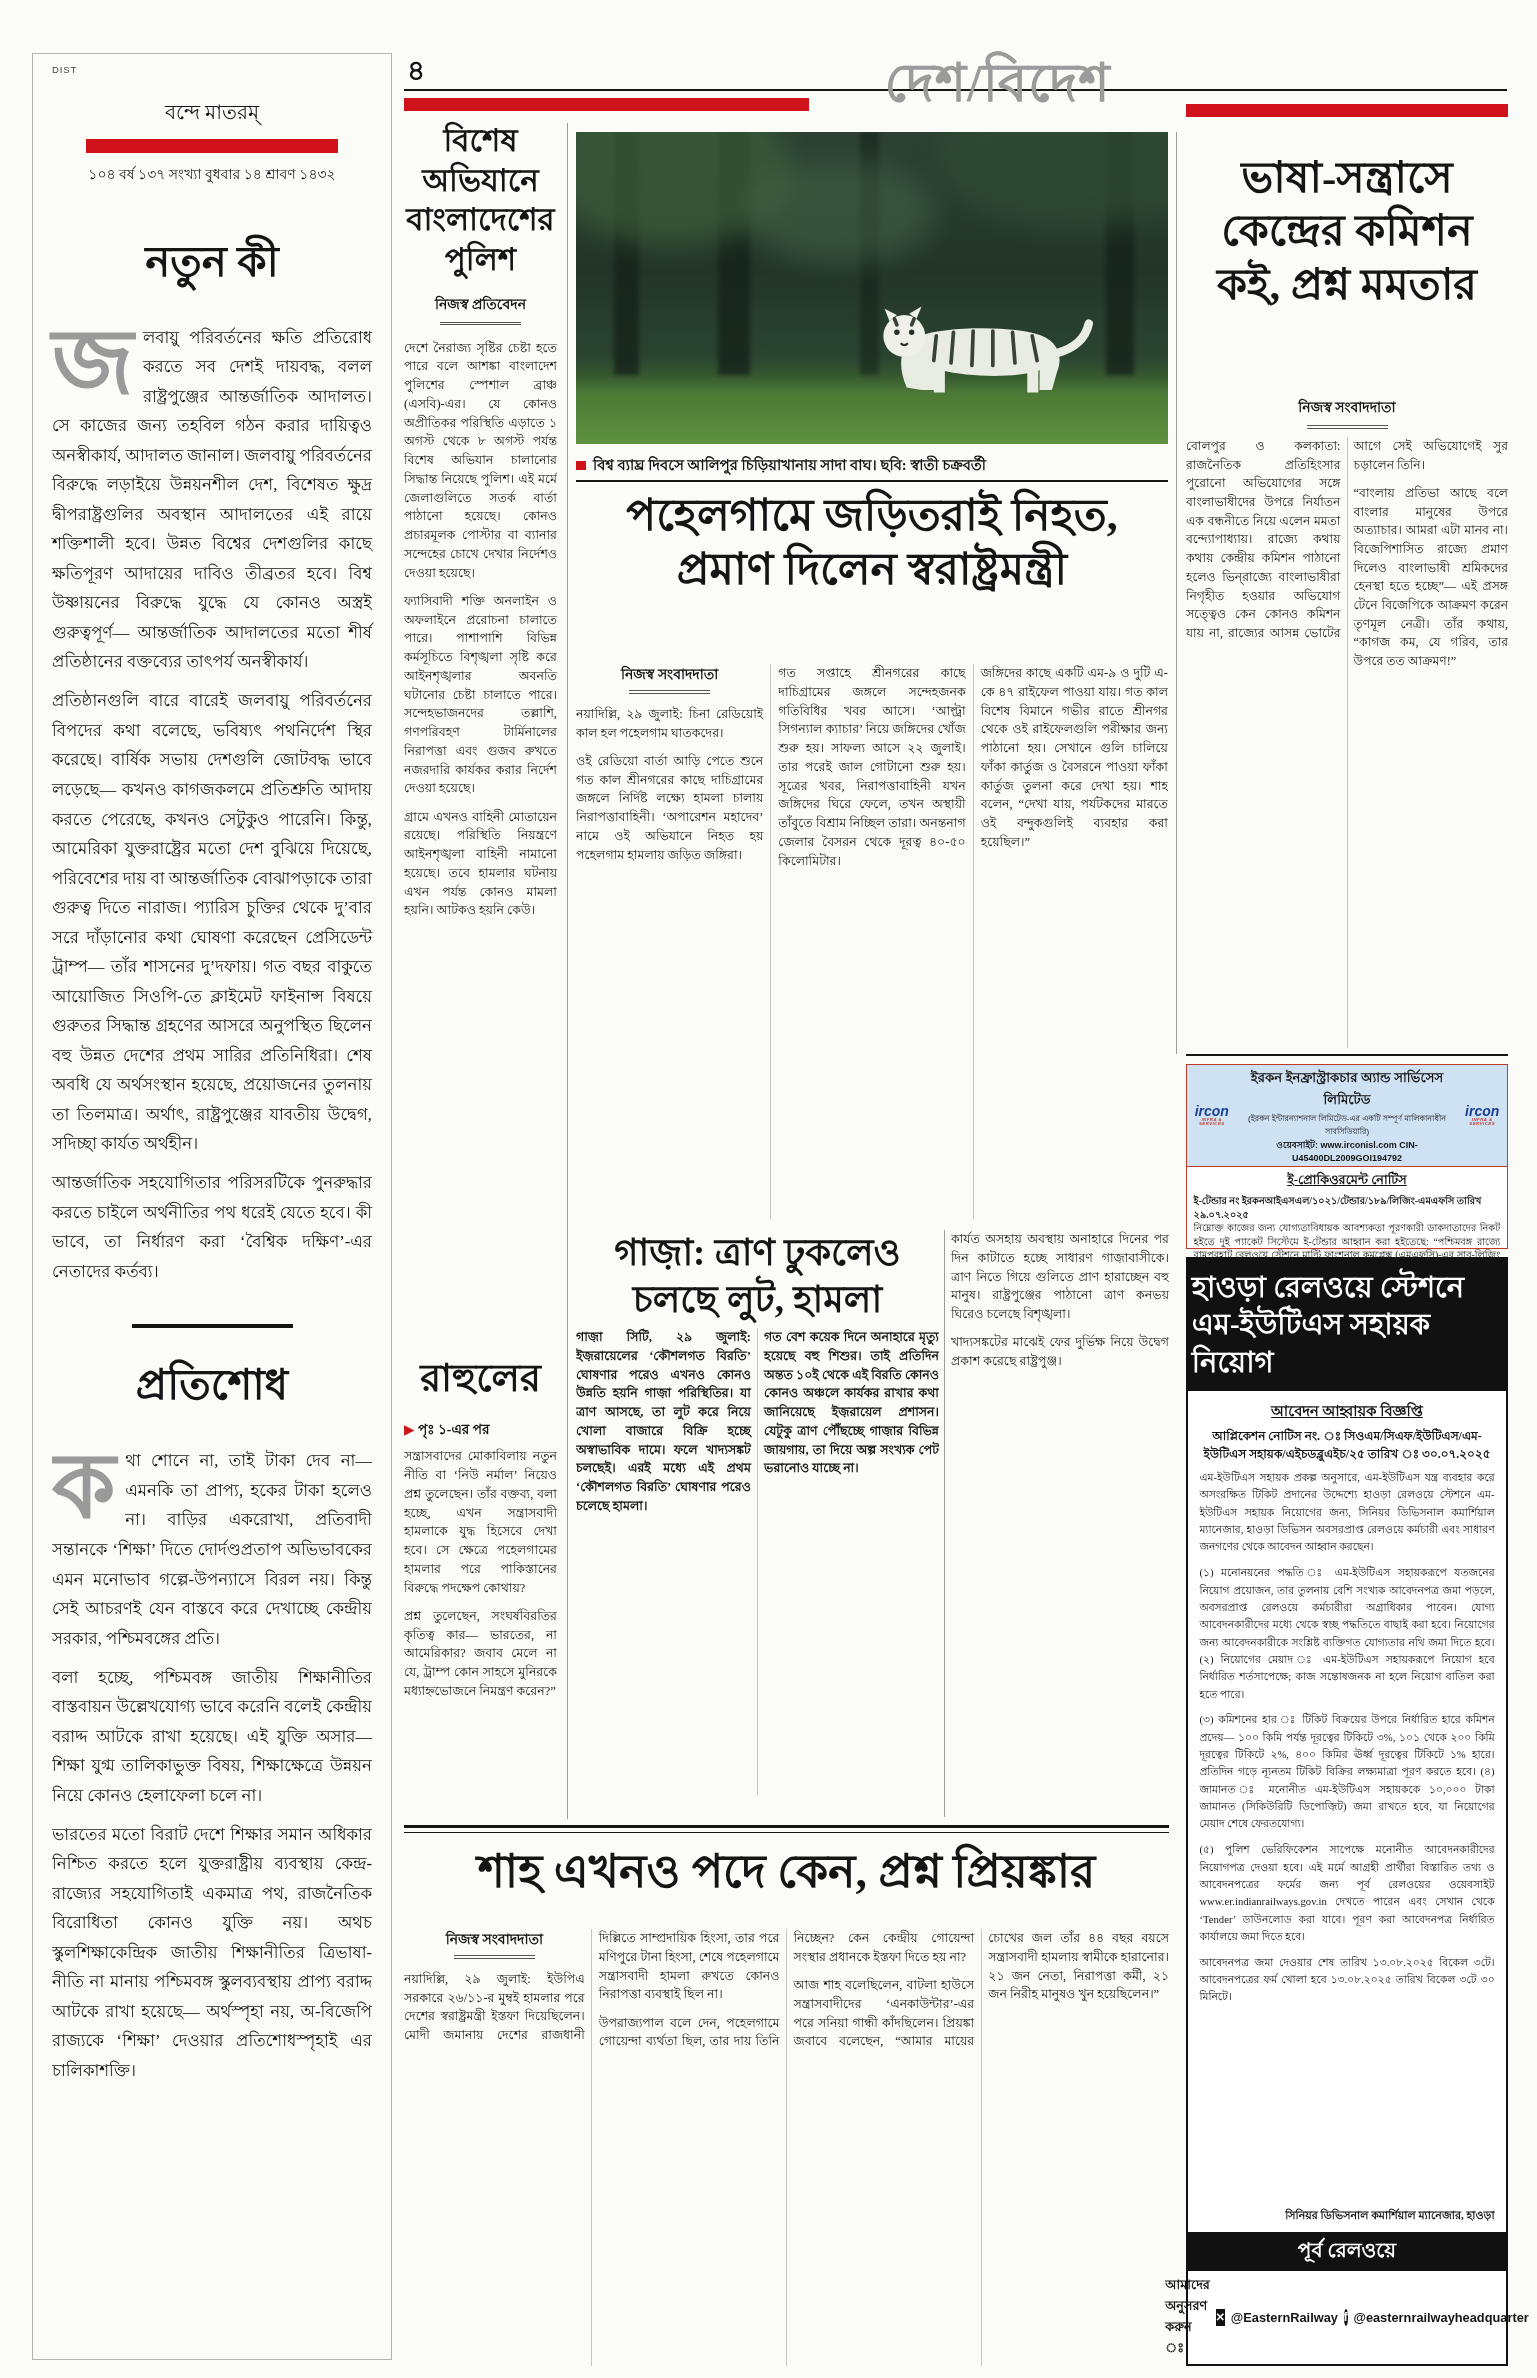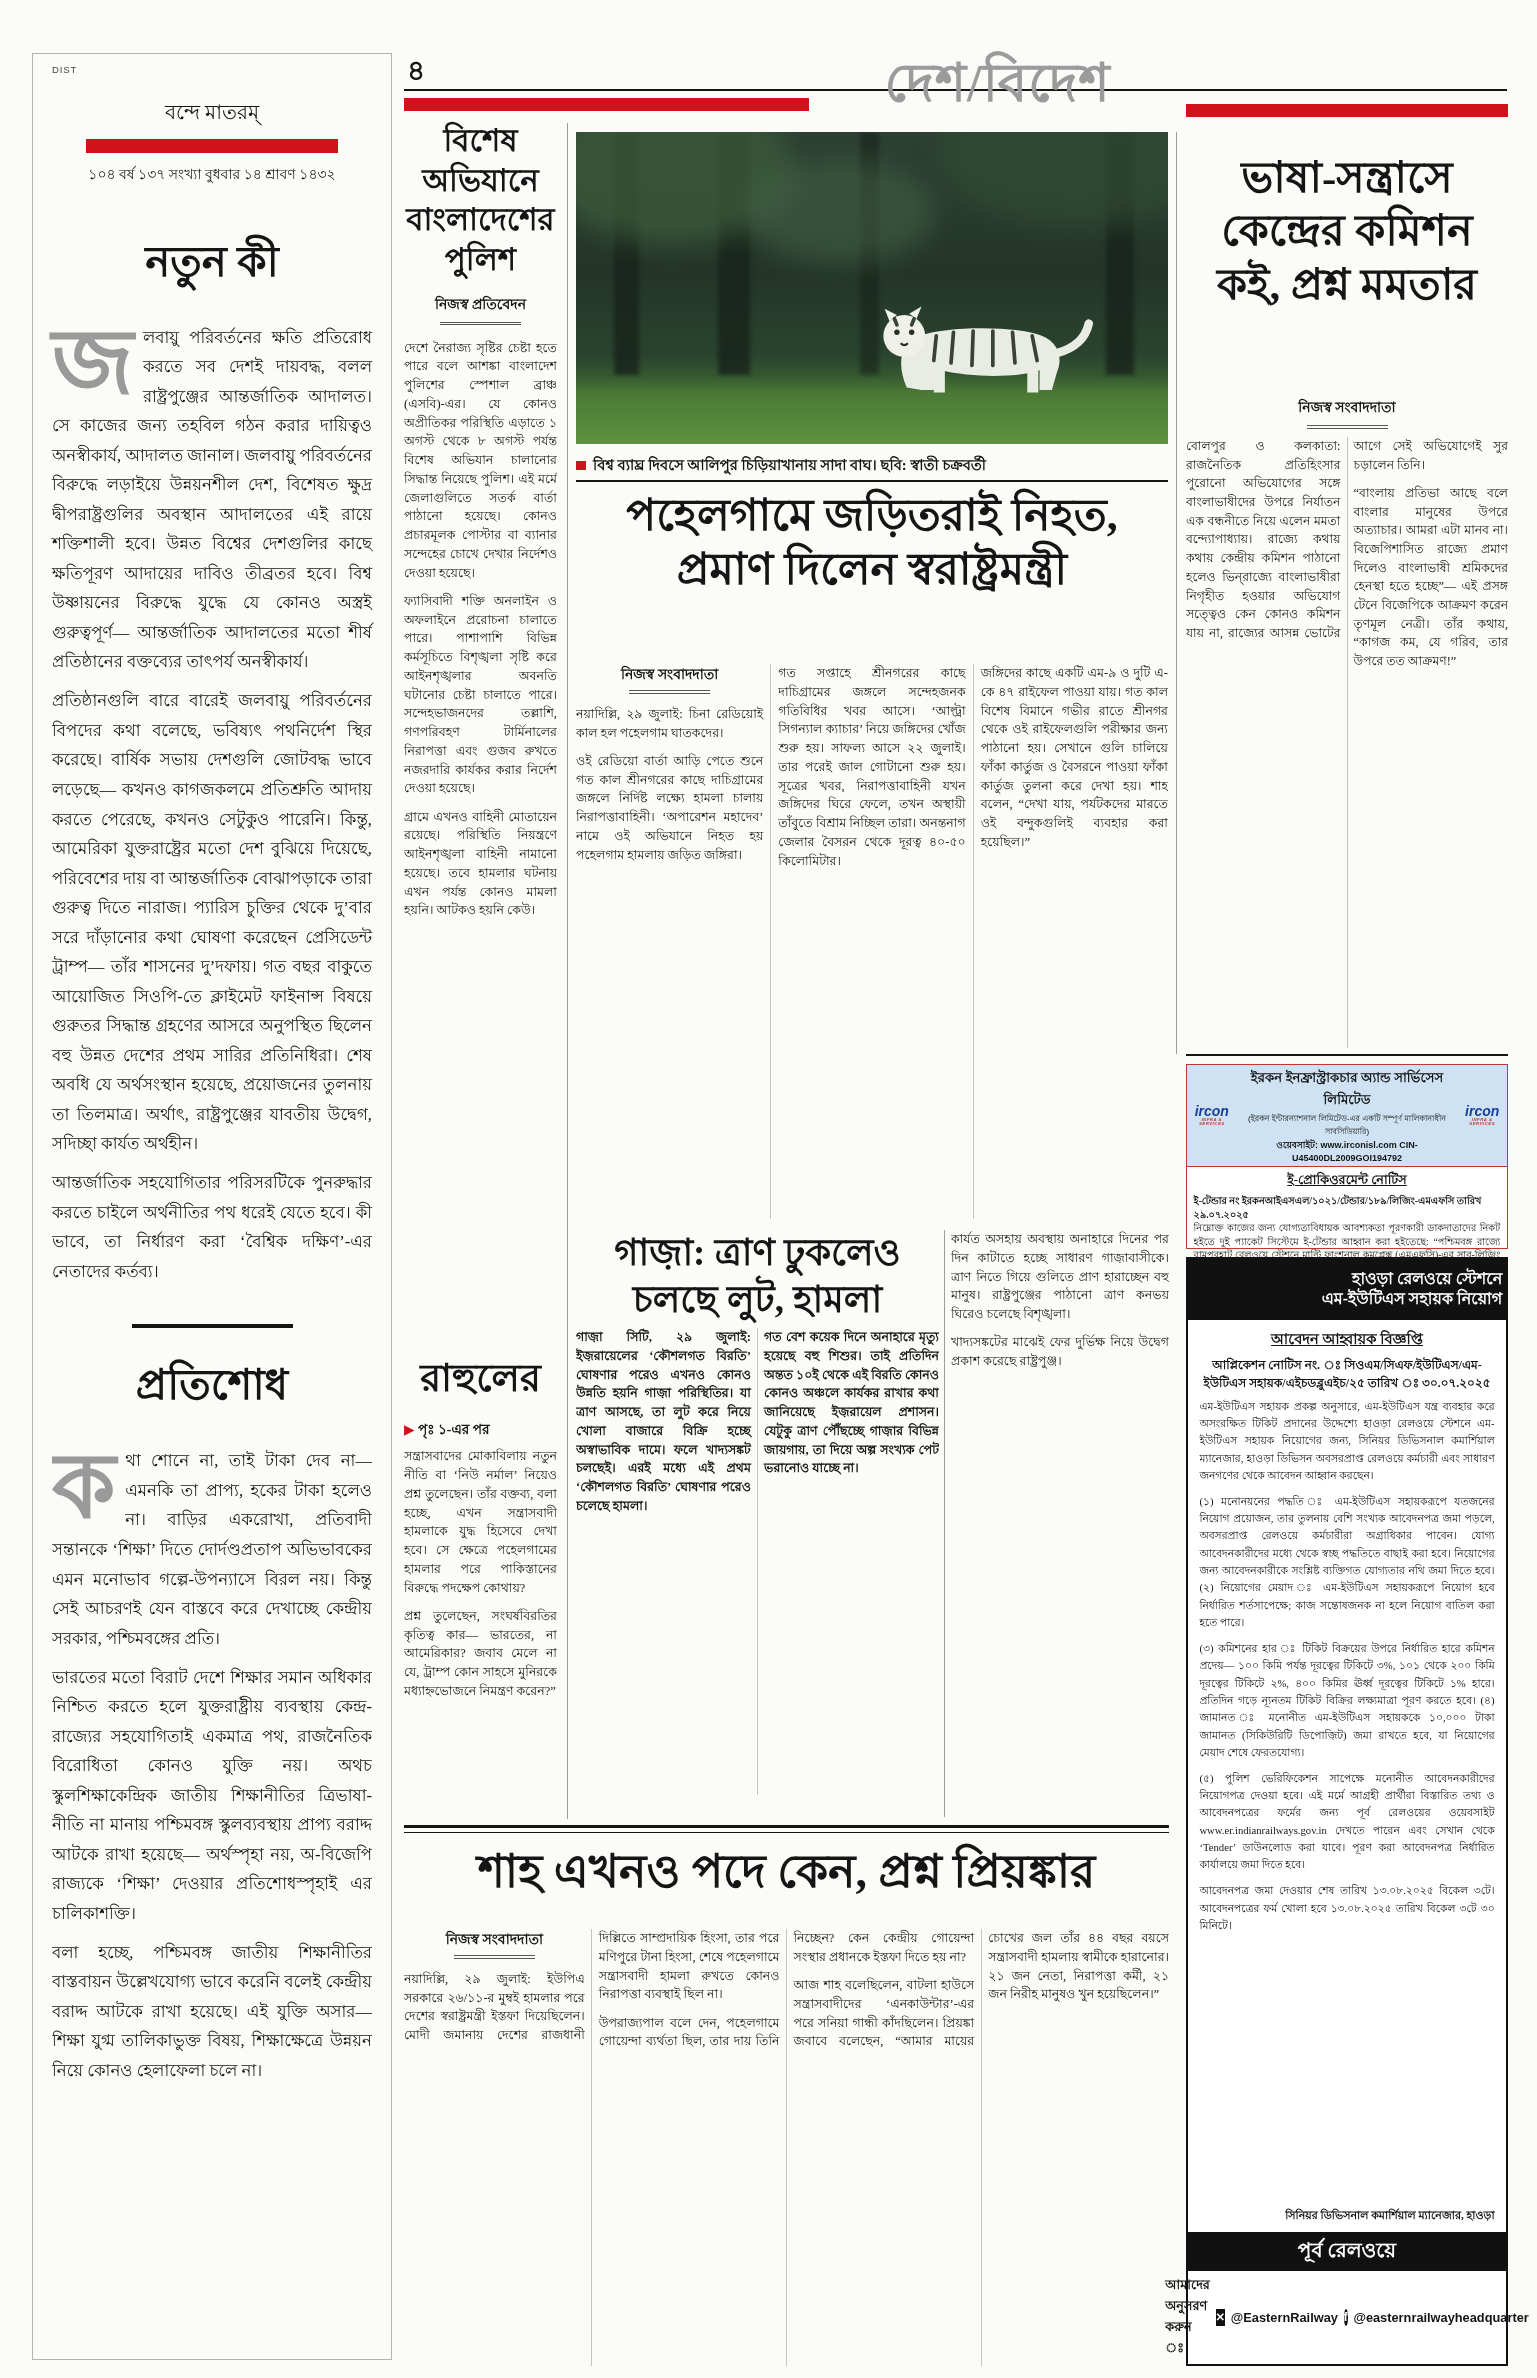--- a/index.html
+++ b/index.html
@@ -62,21 +62,21 @@
   .ircon-title{font-size:13.2px;font-weight:bold;}
   .ircon-sub{font-size:8px;}
   .ircon-web{font-size:9px;font-weight:bold;}
   .ircon-body{padding:3.8px 6.6px;font-size:9.7px;line-height:1.4;font-family:"Liberation Serif",serif;}
   .ircon-notice{font-weight:bold;text-decoration:underline;text-align:center;font-size:12.8px;margin:1.9px 0 3.8px 0;}
   .ircon-deadline{font-weight:bold;border-top:0.9px solid #444;border-bottom:0.9px solid #444;
                   padding:1.9px 0;margin:3.8px 0;font-size:9.7px;}
   .ircon-sig{text-align:right;font-size:9.5px;line-height:1.35;}
   
   .howrah{border:2.8px solid #111;box-sizing:border-box;background:#fff;display:flex;flex-direction:column;}
-  .how-band{background:#111;color:#fff;text-align:right;font-weight:bold;font-size:16px;
+  .how-band{background:#111;color:#fff;text-align:left;font-weight:bold;font-size:29px;
             line-height:1.3;padding:9.5px 3.8px;}
   .how-sub{text-align:center;font-weight:bold;text-decoration:underline;font-size:14.7px;margin:7.6px 0 3.8px 0;}
   .how-notice{text-align:center;font-weight:bold;font-size:12px;line-height:1.5;margin:0 7.6px 5.7px 7.6px;}
   .how-body{font-size:10.7px;line-height:1.62;padding:0 11.4px;text-align:justify;flex:1;overflow:hidden;}
   .how-body p{margin:0 0 8.5px 0;}
   .how-sig{text-align:right;font-weight:bold;font-size:11px;padding:0 11.4px 5.7px 0;}
   .how-foot{background:#111;color:#fff;text-align:center;font-weight:bold;font-size:20px;padding:2.8px 0;}
   .how-social{display:flex;align-items:center;justify-content:center;gap:5.7px;font-size:12.8px;
               font-weight:bold;padding:4.7px 0;font-family:"Liberation Sans",sans-serif;}
   .xicon{display:inline-flex;width:17px;height:17px;background:#111;color:#fff;align-items:center;
@@ -99,22 +99,22 @@
     <div class="edhead ctr">নতুন কী</div>
     <div class="edbody just">
       <p><span class="dropcap">জ</span><span>লবায়ু পরিবর্তনের ক্ষতি প্রতিরোধ করতে সব দেশই দায়বদ্ধ, বলল রাষ্ট্রপুঞ্জের আন্তর্জাতিক আদালত। সে কাজের জন্য তহবিল গঠন করার দায়িত্বও অনস্বীকার্য, আদালত জানাল। জলবায়ু পরিবর্তনের বিরুদ্ধে লড়াইয়ে উন্নয়নশীল দেশ, বিশেষত ক্ষুদ্র দ্বীপরাষ্ট্রগুলির অবস্থান আদালতের এই রায়ে শক্তিশালী হবে। উন্নত বিশ্বের দেশগুলির কাছে ক্ষতিপূরণ আদায়ের দাবিও তীব্রতর হবে। বিশ্ব উষ্ণায়নের বিরুদ্ধে যুদ্ধে যে কোনও অস্ত্রই গুরুত্বপূর্ণ— আন্তর্জাতিক আদালতের মতো শীর্ষ প্রতিষ্ঠানের বক্তব্যের তাৎপর্য অনস্বীকার্য।</span></p>
       <p>প্রতিষ্ঠানগুলি বারে বারেই জলবায়ু পরিবর্তনের বিপদের কথা বলেছে, ভবিষ্যৎ পথনির্দেশ স্থির করেছে। বার্ষিক সভায় দেশগুলি জোটবদ্ধ ভাবে লড়েছে— কখনও কাগজকলমে প্রতিশ্রুতি আদায় করতে পেরেছে, কখনও সেটুকুও পারেনি। কিন্তু, আমেরিকা যুক্তরাষ্ট্রের মতো দেশ বুঝিয়ে দিয়েছে, পরিবেশের দায় বা আন্তর্জাতিক বোঝাপড়াকে তারা গুরুত্ব দিতে নারাজ। প্যারিস চুক্তির থেকে দু’বার সরে দাঁড়ানোর কথা ঘোষণা করেছেন প্রেসিডেন্ট ট্রাম্প— তাঁর শাসনের দু’দফায়। গত বছর বাকুতে আয়োজিত সিওপি-তে ক্লাইমেট ফাইনান্স বিষয়ে গুরুতর সিদ্ধান্ত গ্রহণের আসরে অনুপস্থিত ছিলেন বহু উন্নত দেশের প্রথম সারির প্রতিনিধিরা। শেষ অবধি যে অর্থসংস্থান হয়েছে, প্রয়োজনের তুলনায় তা তিলমাত্র। অর্থাৎ, রাষ্ট্রপুঞ্জের যাবতীয় উদ্বেগ, সদিচ্ছা কার্যত অর্থহীন।</p>
       <p>আন্তর্জাতিক সহযোগিতার পরিসরটিকে পুনরুদ্ধার করতে চাইলে অর্থনীতির পথ ধরেই যেতে হবে। কী ভাবে, তা নির্ধারণ করা ‘বৈশ্বিক দক্ষিণ’-এর নেতাদের কর্তব্য।</p>
     </div>
     <div class="sep"></div>
     <div class="edhead ctr" style="margin-top:0;">প্রতিশোধ</div>
     <div class="edbody just" style="flex:1;overflow:hidden;">
       <p><span class="dropcap">ক</span><span>থা শোনে না, তাই টাকা দেব না— এমনকি তা প্রাপ্য, হকের টাকা হলেও না। বাড়ির একরোখা, প্রতিবাদী সন্তানকে ‘শিক্ষা’ দিতে দোর্দণ্ডপ্রতাপ অভিভাবকের এমন মনোভাব গল্পে-উপন্যাসে বিরল নয়। কিন্তু সেই আচরণই যেন বাস্তবে করে দেখাচ্ছে কেন্দ্রীয় সরকার, পশ্চিমবঙ্গের প্রতি।</span></p>
+      <p>বলা হচ্ছে, পশ্চিমবঙ্গ জাতীয় শিক্ষানীতির বাস্তবায়ন উল্লেখযোগ্য ভাবে করেনি বলেই কেন্দ্রীয় বরাদ্দ আটকে রাখা হয়েছে। এই যুক্তি অসার— শিক্ষা যুগ্ম তালিকাভুক্ত বিষয়, শিক্ষাক্ষেত্রে উন্নয়ন নিয়ে কোনও হেলাফেলা চলে না।</p>
       <p>ভারতের মতো বিরাট দেশে শিক্ষার সমান অধিকার নিশ্চিত করতে হলে যুক্তরাষ্ট্রীয় ব্যবস্থায় কেন্দ্র-রাজ্যের সহযোগিতাই একমাত্র পথ, রাজনৈতিক বিরোধিতা কোনও যুক্তি নয়। অথচ স্কুলশিক্ষাকেন্দ্রিক জাতীয় শিক্ষানীতির ত্রিভাষা-নীতি না মানায় পশ্চিমবঙ্গ স্কুলব্যবস্থায় প্রাপ্য বরাদ্দ আটকে রাখা হয়েছে— অর্থস্পৃহা নয়, অ-বিজেপি রাজ্যকে ‘শিক্ষা’ দেওয়ার প্রতিশোধস্পৃহাই এর চালিকাশক্তি।</p>
-      <p>বলা হচ্ছে, পশ্চিমবঙ্গ জাতীয় শিক্ষানীতির বাস্তবায়ন উল্লেখযোগ্য ভাবে করেনি বলেই কেন্দ্রীয় বরাদ্দ আটকে রাখা হয়েছে। এই যুক্তি অসার— শিক্ষা যুগ্ম তালিকাভুক্ত বিষয়, শিক্ষাক্ষেত্রে উন্নয়ন নিয়ে কোনও হেলাফেলা চলে না।</p>
     </div>
   </div>
 
   <div class="abs pagenum" style="left:407px;top:49px;">৪</div>
   <div class="abs hline" style="left:404px;top:89px;width:1103px;"></div>
   <div class="abs redbar" style="left:404px;top:98px;width:405px;height:13.2px;"></div>
   <div class="abs sectitle ctr" style="left:812px;top:42px;width:371px;">দেশ/বিদেশ</div>
   <div class="abs redbar" style="left:1186px;top:104px;width:322px;height:13.2px;"></div>
 
   <div class="abs vline" style="left:567px;top:123px;height:1696px;"></div>

